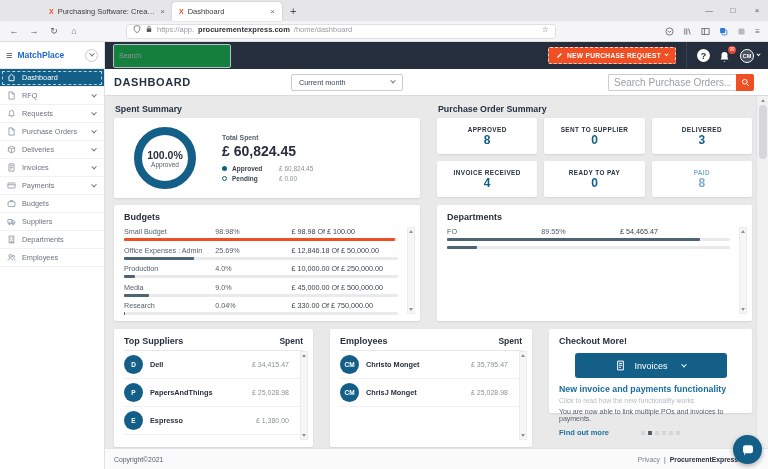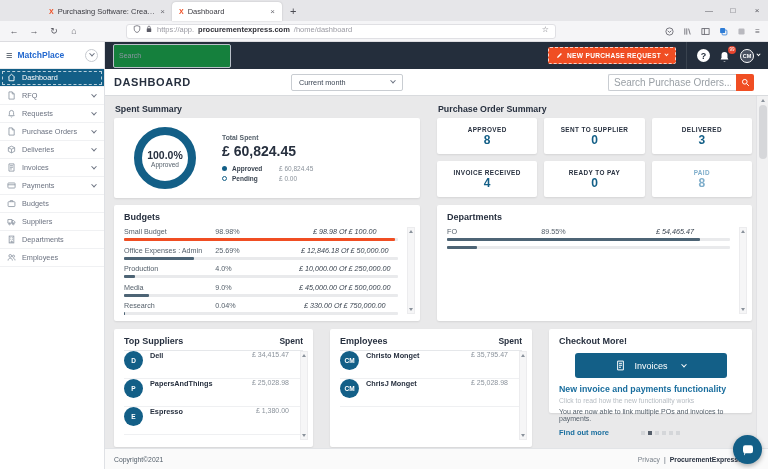--- a/index.html
+++ b/index.html
@@ -126,21 +126,21 @@
 
   
   .row2 { margin-top:7px; }
   .budget-card { width:306px; flex:none; height:116px; padding:7px 22px 6px 10px; }
   .dept-card { flex:1; min-width:0; height:116px; padding:7px 22px 6px 10px; }
   .card-title { font-size:9px; font-weight:bold; color:#27303F; margin-bottom:5px; }
   .b-row { margin-bottom:4.5px; }
   .b-line { display:flex; align-items:baseline; font-size:7.2px; color:#55606B; margin-bottom:2px; }
   .b-name { flex:1.2; white-space:nowrap; overflow:hidden; }
   .b-pct { flex:1; }
-  .b-amt { flex:1.4; text-align:center; color:#3A4450;font-style:italic; }
+  .b-amt { flex:1.4; text-align:left; color:#3A4450; }
   .b-track { height:3px; background:#E9EAEC; border-radius:1px; }
   .b-fill { height:3px; border-radius:1px; background:#4D6475; }
 
   .card-scroll { position:absolute; right:5px; top:22px; bottom:7px; width:8px; background:#F6F6F7;
                  border:1px solid #ECECEE; display:flex; flex-direction:column;
                  justify-content:space-between; align-items:center; padding:2px 0; }
   .tri-up { width:0; height:0; border-left:2.5px solid transparent; border-right:2.5px solid transparent;
             border-bottom:3.5px solid #8A929B; }
   .tri-down { width:0; height:0; border-left:2.5px solid transparent; border-right:2.5px solid transparent;
               border-top:3.5px solid #8A929B; }
@@ -148,21 +148,21 @@
   
   .row3 { margin-top:8px; }
   .list-card { height:118px; padding:7px 10px; }
   .suppliers-card { width:199px; flex:none; }
   .employees-card { width:202px; flex:none; }
   .checkout-card { flex:1; min-width:0; height:84px; padding:7px 10px; }
   .list-head { display:flex; justify-content:space-between; align-items:center;
                border-bottom:1px solid #E5E7EA; padding-bottom:4px; }
   .list-head .lh-title { font-size:9px; font-weight:bold; color:#27303F; }
   .list-head .lh-col { font-size:8.5px; font-weight:bold; color:#27303F; }
-  .li-row { display:flex; height:28px; border-bottom:1px solid #EFF0F2;
+  .li-row { display:flex; align-items:center; height:28px; border-bottom:1px solid #EFF0F2;
             padding-right:14px; }
   .li-avatar { width:19px; height:19px; border-radius:50%; background:#135F87; color:#fff;
                font-size:6.5px; font-weight:bold; display:flex; align-items:center; justify-content:center;
                flex:none; }
   .li-name { font-size:7.3px; font-weight:bold; color:#27303F; margin-left:7px; flex:1;
              white-space:nowrap; overflow:hidden; }
   .li-amt { font-size:7px; color:#8A929B; }
 
   
   .inv-btn { width:152px; height:25px; margin:7px auto 6px; background:#135F87; border:none;

